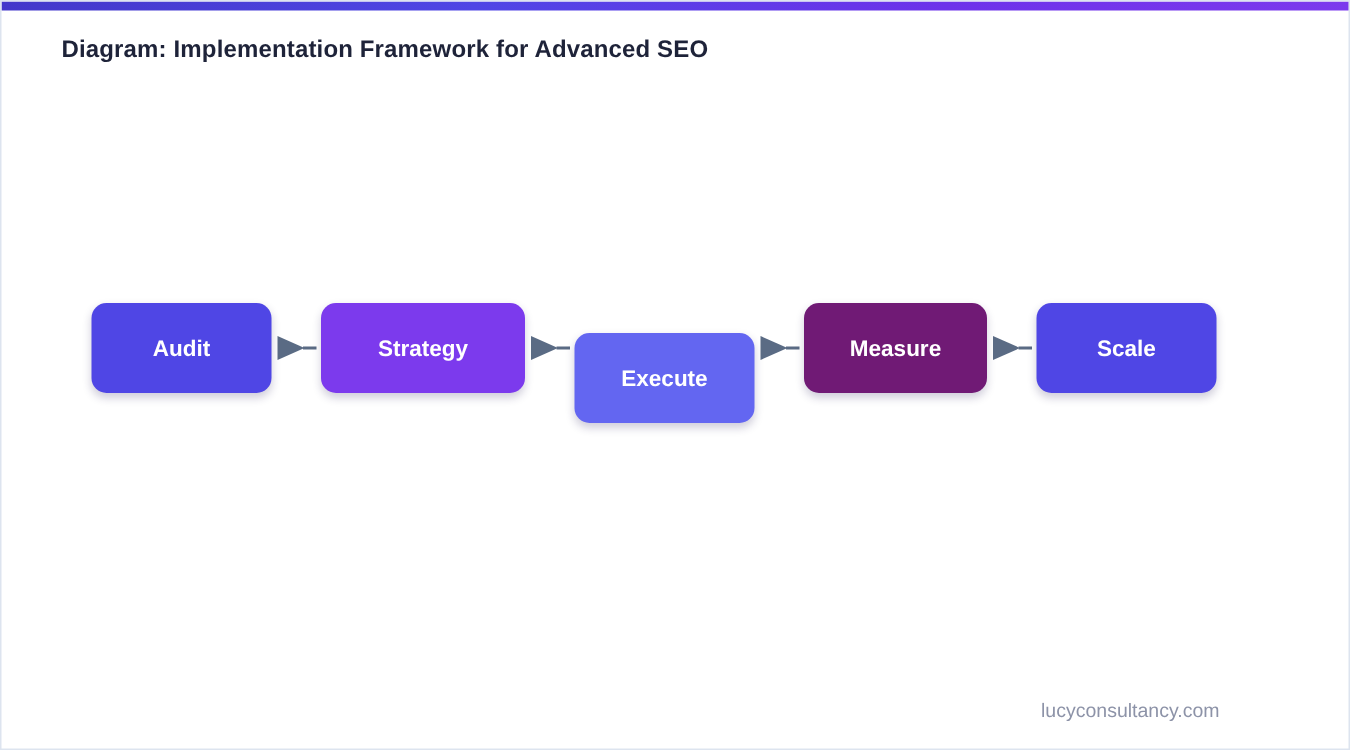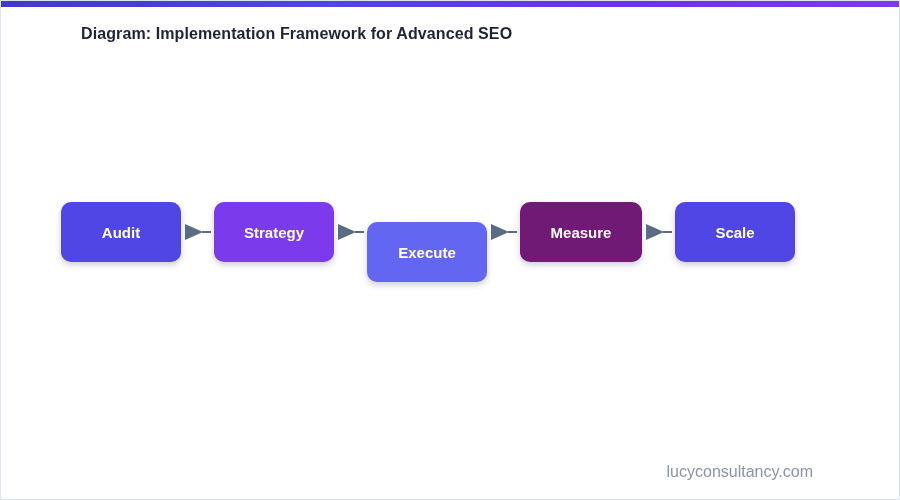--- a/index.html
+++ b/index.html
@@ -29,21 +29,20 @@
   }
   .page-title {
     position: absolute;
     top: 24px;
     left: 40px;
     font-size: 16px;
     font-weight: bold;
     color: #1e2339;
     letter-spacing: 0.1px;
     white-space: nowrap;
-    margin-left: 40px;
   }
   .flow {
     position: absolute;
     top: 201px;
     left: 60px;
     display: flex;
     align-items: center;
     height: 60px;
   }
   .node {
@@ -72,21 +71,21 @@
     justify-content: center;
     flex: 0 0 auto;
   }
   .connector svg {
     display: block;
   }
   .footer-url {
     position: absolute;
     right: 86px;
     bottom: 18px;
-    font-size: 16px;
+    font-size: 13px;
     color: #8d93a8;
     white-space: nowrap;
   }
 </style>
 </head>
 <body>
 
 <div class="canvas">
 
   <div class="accent-bar" style="background: linear-gradient(90deg, rgb(67, 56, 202) 0%, rgb(79, 70, 229) 35%, rgb(109, 50, 234) 70%, rgb(124, 58, 237) 100%); height: 6px;"></div>
@@ -101,21 +100,21 @@
 
     <div class="connector">
       <span>
         <svg width="30" height="22" viewBox="0 0 30 22">
           <polygon points="2,3 2,19 20,11" fill="#5a6b84"></polygon>
           <rect x="19" y="10" width="9" height="2" fill="#5a6b84"></rect>
         </svg>
       </span>
     </div>
 
-    <div class="node" style="background: rgb(124, 58, 237); width: 120px; color: rgb(255, 255, 255);">
+    <div class="node" style="background: rgb(124, 58, 237); width: 136px; color: rgb(255, 255, 255);">
       <span class="node-label">Strategy</span>
     </div>
 
     <div class="connector">
       <span>
         <svg width="30" height="22" viewBox="0 0 30 22">
           <polygon points="2,3 2,19 20,11" fill="#5a6b84"></polygon>
           <rect x="19" y="10" width="9" height="2" fill="#5a6b84"></rect>
         </svg>
       </span>

